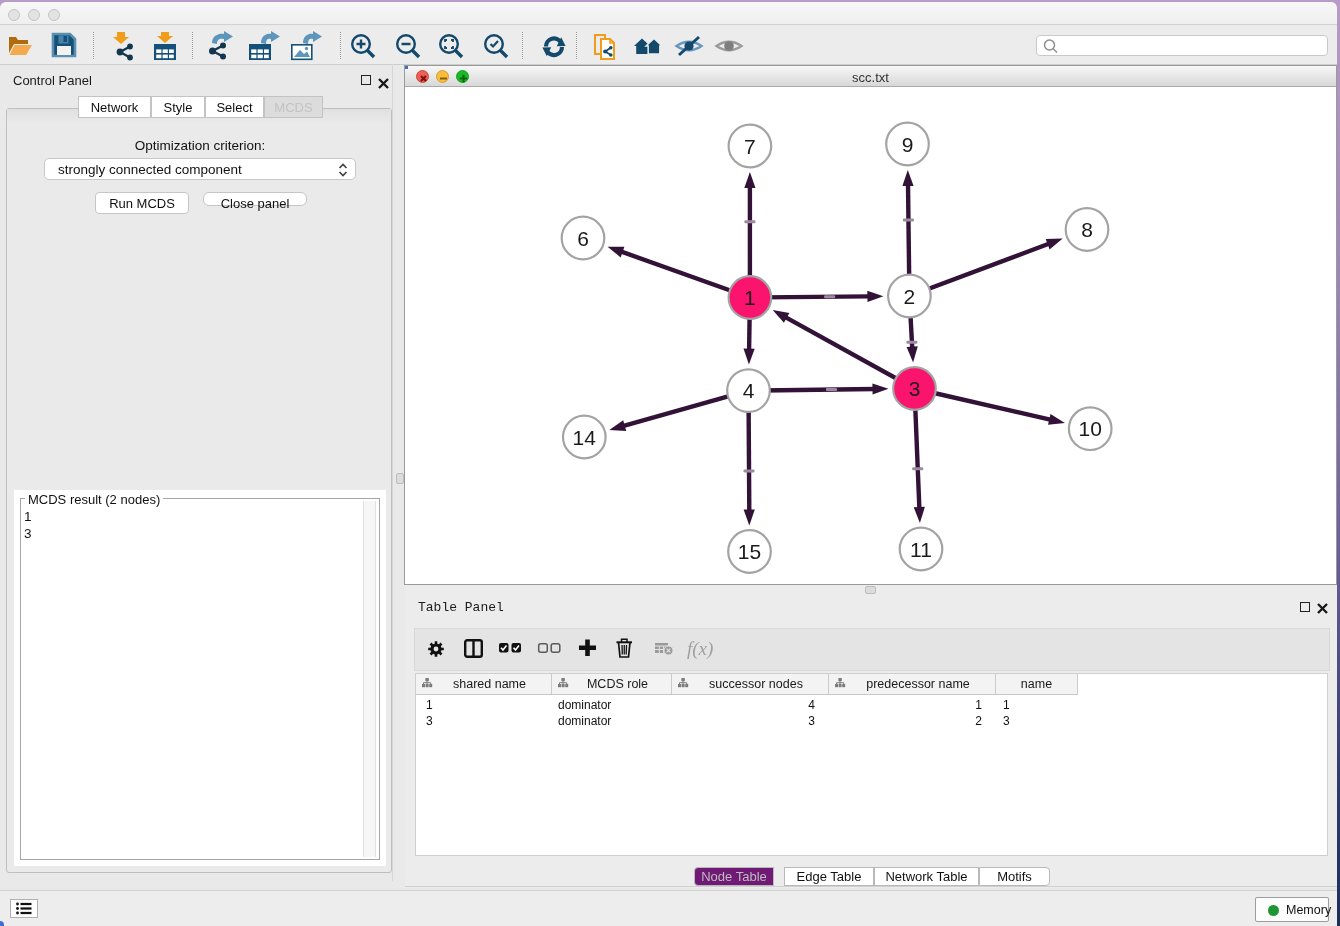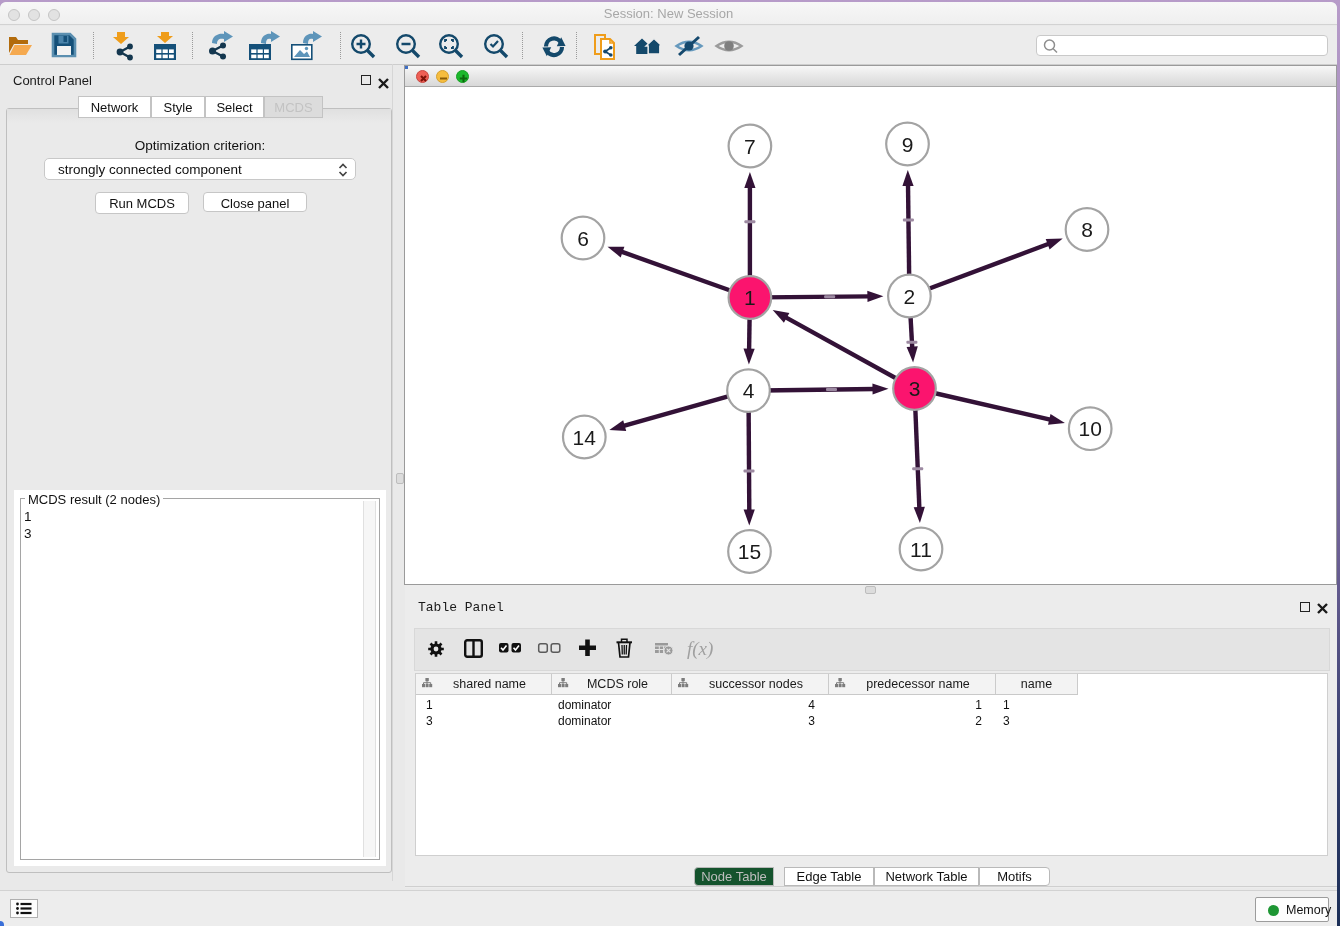--- a/index.html
+++ b/index.html
@@ -39,21 +39,20 @@
 
 #statusbar { position:absolute; left:0; top:888px; width:1337px; height:38px; background:#ededed; border-top:1px solid #d2d2d2; }
 </style>
 </head>
 <body>
 <div id="win">
   <div id="titlebar">
     <div class="winbtn" style="left:8px"></div>
     <div class="winbtn" style="left:28px"></div>
     <div class="winbtn" style="left:48px"></div>
-    <div id="title-text">Session: New Session</div>
   </div>
   <div id="toolbar">
     <svg class="ticon" style="left:6px" width="745" height="30" viewBox="0 0 745 30">
 
       <g>
         <path d="M3 6 L10 6 L12 9 L22 9 L22 13 L8 13 L3 22 Z" fill="#b26b0c"></path>
         <path d="M8.5 14 L26 14 L20 24 L3.5 24 Z" fill="#f5a94f"></path>
       </g>
 
       <g transform="translate(47,3)">
@@ -198,21 +197,21 @@
     <div class="abs" style="left:7px; top:107px; width:384px; height:14px; background:linear-gradient(#e0e0e0,#eaeaea);"></div>
     <div class="abs" style="left:0; top:136px; width:400px; text-align:center; font-size:13.5px; color:#111;">Optimization criterion:</div>
     <div class="abs" style="left:44px; top:156px; width:312px; height:22px; background:#fff; border:1px solid #c8c8c8; border-radius:5px;">
       <div class="abs" style="left:13px; top:3px; font-size:13.5px; color:#111;text-align:center;">strongly connected component</div>
       <svg class="abs" style="right:6px; top:3px;" width="12" height="16" viewBox="0 0 12 16">
         <path d="M2.5 6 L6 2.5 L9.5 6" fill="none" stroke="#444" stroke-width="1.7"></path>
         <path d="M2.5 10 L6 13.5 L9.5 10" fill="none" stroke="#444" stroke-width="1.7"></path>
       </svg>
     </div>
     <div class="btn" style="left:95px; top:190px; width:94px; height:22px; line-height:21px;">Run MCDS</div>
-    <div class="btn" style="left:203px; top:190px; width:104px; height:20px; line-height:21px;">Close panel</div>
+    <div class="btn" style="left:203px; top:190px; width:104px; height:14px; line-height:21px;border-radius:6px;">Close panel</div>
 
     <div class="abs" style="left:14px; top:488px; width:372px; height:376px; background:#fff;">
       <div class="abs" style="left:6px; top:8px; width:360px; height:362px; border:1px solid #a5a5a5;"></div>
       <div class="abs" style="left:11px; top:1px; background:#fff; padding:1px 3px; font-size:13px; color:#111;">MCDS result (2 nodes)</div>
       <div class="abs" style="left:10px; top:19px; font-size:13.5px; color:#111; line-height:16.5px;">1<br>3</div>
       <div class="abs" style="left:349px; top:11px; width:13px; height:356px; background:#f6f6f6; border-left:1px solid #e0e0e0; border-right:1px solid #e0e0e0;"></div>
     </div>
 
     <div class="abs" style="left:392px; top:62px; width:1px; height:817px; background:#d6d6d6;"></div>
     <div class="abs" style="left:396px; top:471px; width:8px; height:11px; background:#dcdcdc; border:1px solid #bdbdbd; border-radius:2px;"></div>
@@ -228,20 +227,21 @@
       <div class="tl" style="left:31px; background:#f6bd3e; border:0.5px solid #d6a12f;">
         <svg width="13" height="13" viewBox="0 0 13 13">
             <path d="M3 6.5 L10 6.5" stroke="#8a5c06" stroke-width="2.1"></path>
           </svg>
       </div>
       <div class="tl" style="left:51px; background:#1cb82c; border:0.5px solid #17a125;">
         <svg width="13" height="13" viewBox="0 0 13 13">
             <path d="M6.5 2.8 L6.5 10.2 M2.8 6.5 L10.2 6.5" stroke="#0d680d" stroke-width="2.1"></path>
           </svg>
       </div>
+      <div class="t">scc.txt</div>
     </div>
     <svg class="abs" style="left:0; top:21px;" width="931" height="497" viewBox="0 0 931 497">
       <g stroke="#331237" stroke-width="4.4">
         <line x1="344.9" y1="210.5" x2="344.9" y2="99.0"></line>
         <line x1="344.9" y1="210.5" x2="215.7" y2="164.4"></line>
         <line x1="344.9" y1="210.5" x2="464.4" y2="209.4"></line>
         <line x1="344.9" y1="210.5" x2="344.1" y2="263.6"></line>
         <line x1="504.4" y1="209.0" x2="503.0" y2="97.0"></line>
         <line x1="504.4" y1="209.0" x2="644.5" y2="156.5"></line>
         <line x1="504.4" y1="209.0" x2="507.3" y2="261.6"></line>
@@ -416,21 +416,21 @@
       <div class="cell" style="left:142px; top:24px;">dominator</div>
       <div class="cell" style="left:256px; top:24px; width:143px; text-align:right;">4</div>
       <div class="cell" style="left:413px; top:24px; width:153px; text-align:right;">1</div>
       <div class="cell" style="left:587px; top:24px;">1</div>
       <div class="cell" style="left:10px; top:40px;">3</div>
       <div class="cell" style="left:142px; top:40px;">dominator</div>
       <div class="cell" style="left:256px; top:40px; width:143px; text-align:right;">3</div>
       <div class="cell" style="left:413px; top:40px; width:153px; text-align:right;">2</div>
       <div class="cell" style="left:587px; top:40px;">3</div>
     </div>
-    <div class="btab" style="left:289px; width:80px; background:#14532d; color:#bdbdbd; border-radius:4px 0 0 4px;">Node Table</div>
+    <div class="btab" style="left:289px; width:80px; background:#701a75; color:#bdbdbd; border-radius:4px 0 0 4px;">Node Table</div>
     <div class="btab" style="left:379px; width:90px;">Edge Table</div>
     <div class="btab" style="left:469px; width:105px;">Network Table</div>
     <div class="btab" style="left:574px; width:71px; border-radius:0 4px 4px 0;">Motifs</div>
     <div class="abs" style="left:0; top:301px; width:932px; height:1px; background:#cfcfcf;"></div>
   </div>
   <div id="statusbar">
     <div class="abs" style="left:10px; top:8px; width:28px; height:19px; background:#fdfdfd; border:1px solid #b0b0b0;">
       <svg width="16" height="13" style="position:absolute;left:5px;top:2px" viewBox="0 0 16 13">
         <g fill="#111">
             <circle cx="1.5" cy="2" r="1.4"></circle>

